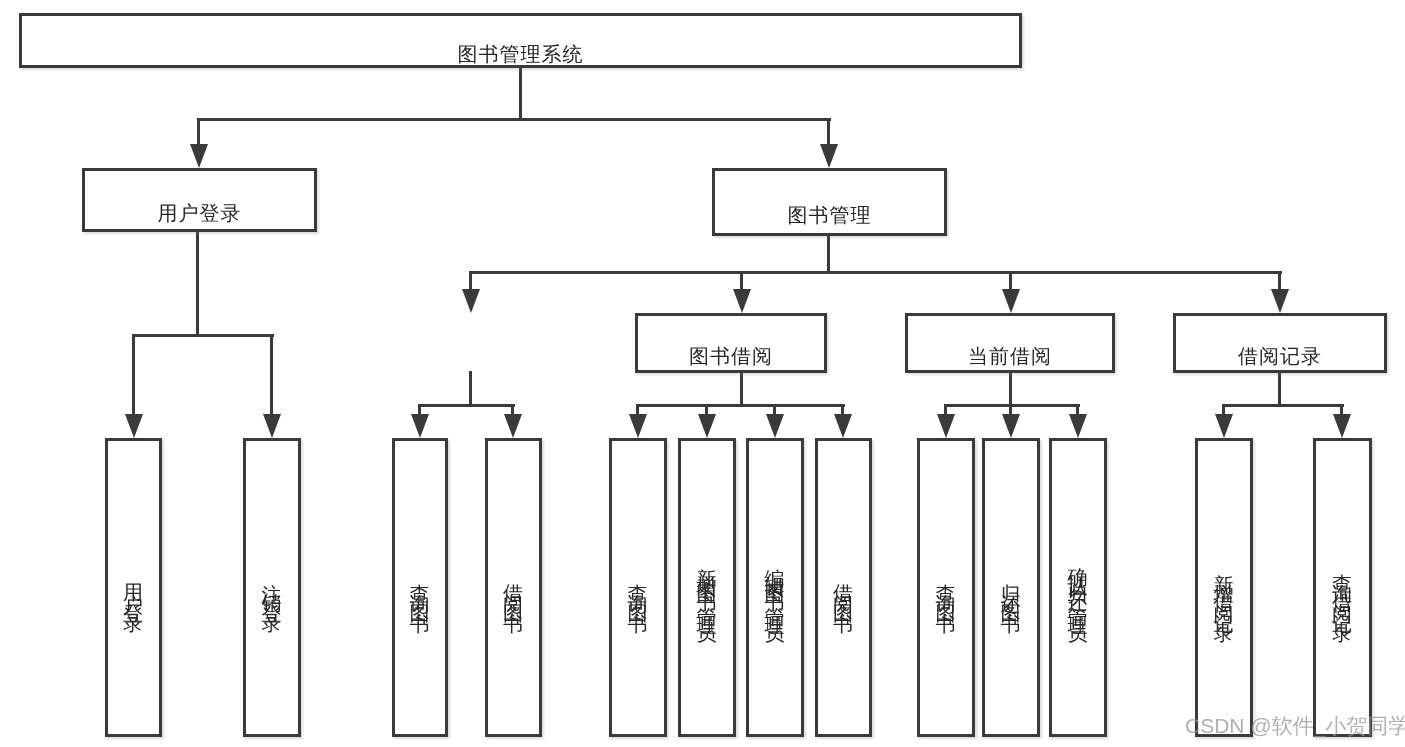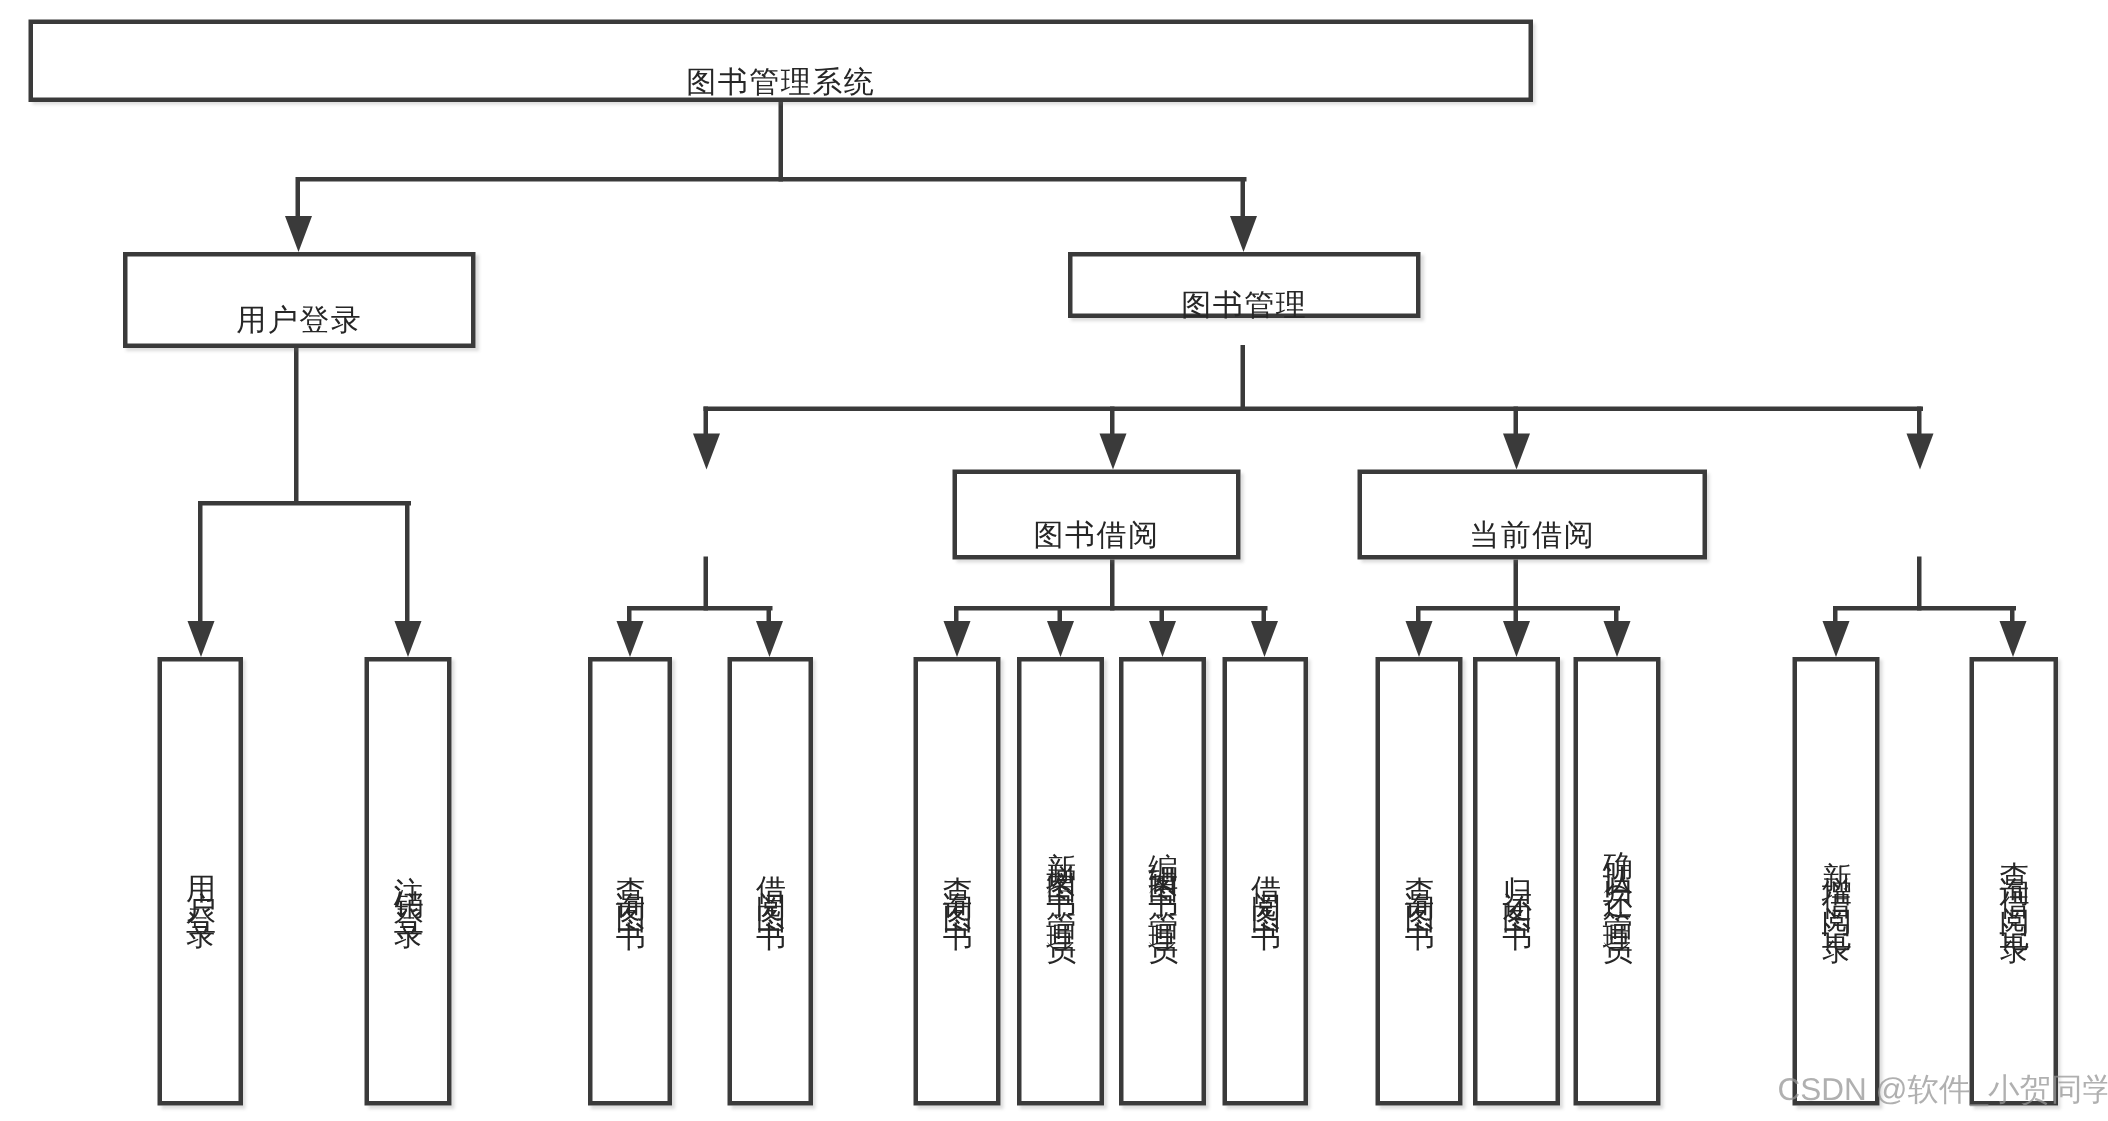--- a/index.html
+++ b/index.html
@@ -42,21 +42,21 @@
   <div class="vl" style="left:519px;top:66px;height:55px"></div>
   <div class="hl" style="left:198px;top:118px;width:633px"></div>
   <div class="vl" style="left:197px;top:118px;height:32px"></div>
   <div class="ah" style="left:190px;top:144px"></div>
   <div class="vl" style="left:827px;top:118px;height:32px"></div>
   <div class="ah" style="left:820px;top:144px"></div>
 
   <div class="box hbox" style="left:82px;top:168px;width:235px;height:64px">
     <span class="label">用户登录</span>
   </div>
-  <div class="box hbox" style="left:712px;top:168px;width:235px;height:44px">
+  <div class="box hbox" style="left:712px;top:168px;width:235px;height:68px">
     <span class="label">图书管理</span>
   </div>
 
   <div class="vl" style="left:196px;top:230px;height:106px"></div>
   <div class="hl" style="left:132px;top:334px;width:142px"></div>
   <div class="vl" style="left:132px;top:334px;height:86px"></div>
   <div class="ah" style="left:125px;top:414px"></div>
   <div class="vl" style="left:270px;top:334px;height:86px"></div>
   <div class="ah" style="left:263px;top:414px"></div>
 
@@ -67,22 +67,25 @@
   <div class="vl" style="left:740px;top:271px;height:24px"></div>
   <div class="ah" style="left:733px;top:289px"></div>
   <div class="vl" style="left:1009px;top:271px;height:24px"></div>
   <div class="ah" style="left:1002px;top:289px"></div>
   <div class="vl" style="left:1278px;top:271px;height:24px"></div>
   <div class="ah" style="left:1271px;top:289px"></div>
 
   <div class="box hbox" style="left:635px;top:313px;width:192px;height:60px">
     <span class="label">图书借阅</span>
   </div>
-  <div class="box hbox" style="left:905px;top:313px;width:233px;height:60px">
+  <div class="box hbox" style="left:905px;top:313px;width:210px;height:60px">
     <span class="label">当前借阅</span>
+  </div>
+  <div class="box hbox" style="left:1173px;top:313px;width:214px;height:60px">
+    <span class="label">借阅记录</span>
   </div>
 
   <div class="vl" style="left:469px;top:371px;height:36px"></div>
   <div class="hl" style="left:418px;top:404px;width:97px"></div>
   <div class="vl" style="left:418px;top:404px;height:16px"></div>
   <div class="ah" style="left:411px;top:414px"></div>
   <div class="vl" style="left:511px;top:404px;height:16px"></div>
   <div class="ah" style="left:504px;top:414px"></div>
 
   <div class="vl" style="left:740px;top:371px;height:36px"></div>

